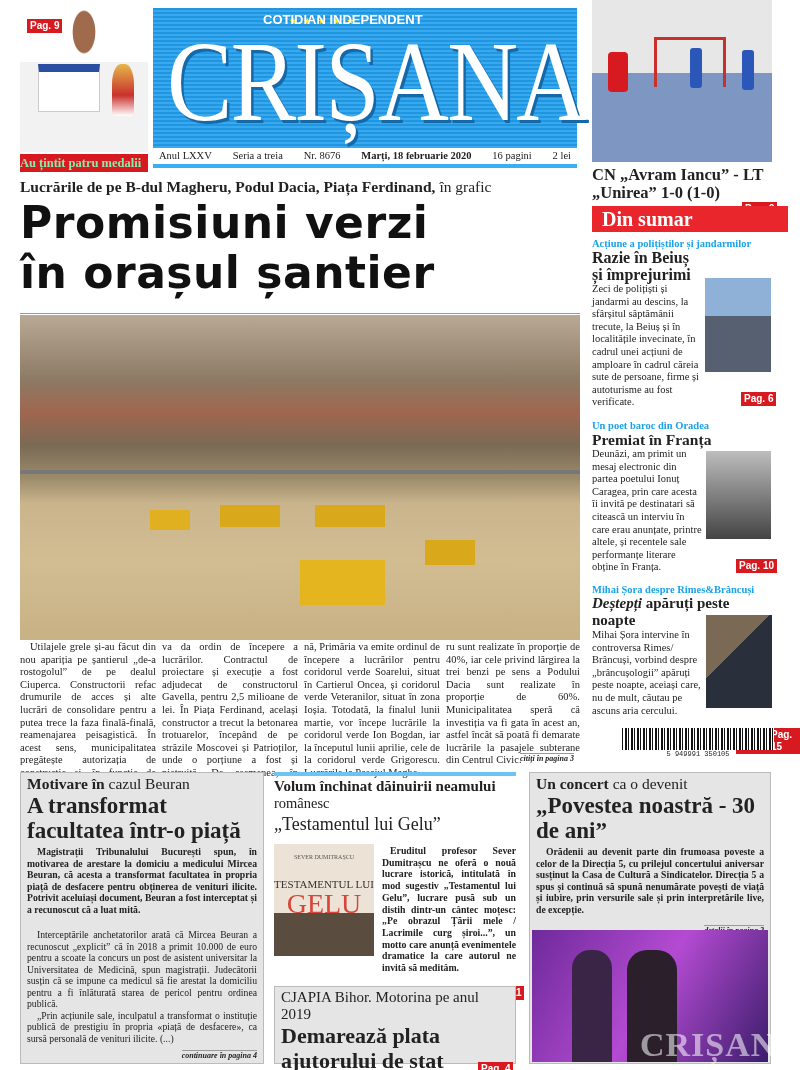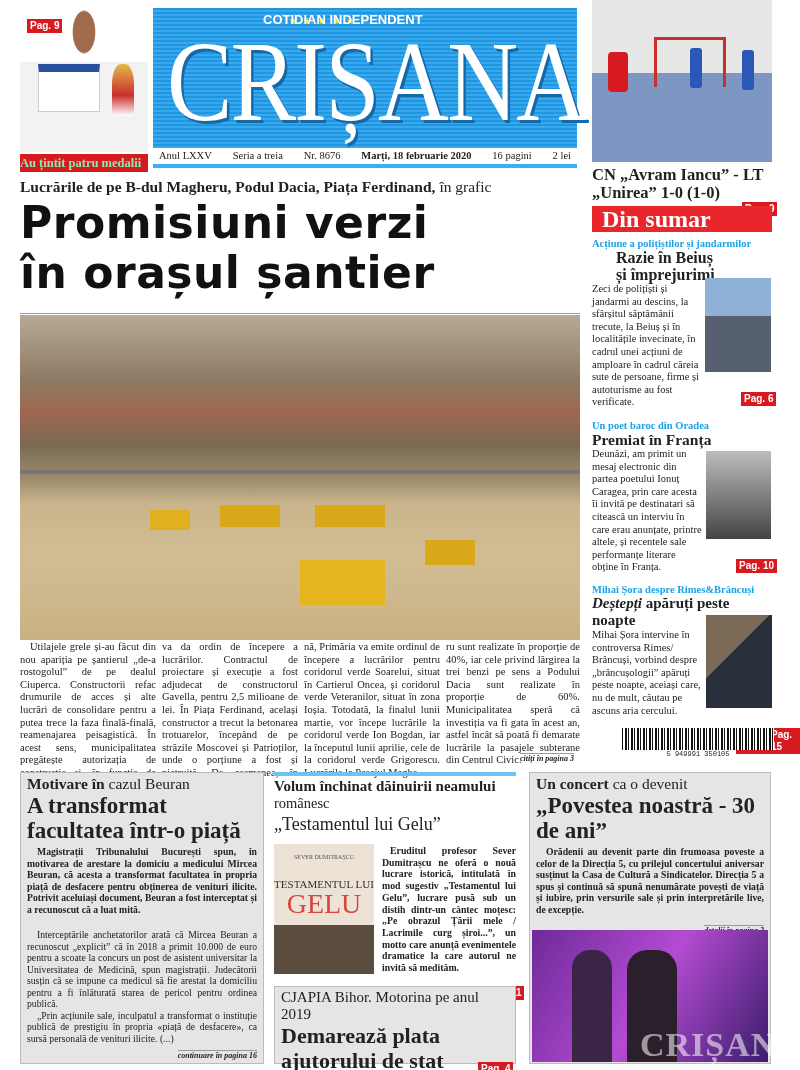--- a/index.html
+++ b/index.html
@@ -81,25 +81,25 @@
   <div class="abs" style="left:280px;top:245px;width:85px;height:45px;background:#e4b51f;"></div>
   <div class="abs" style="left:405px;top:225px;width:50px;height:25px;background:#d9a91b;"></div>
   <div class="abs" style="left:0;top:155px;width:560px;height:4px;background:#777;"></div>
 </div>
 <div class="abs body-text" style="left:20px;top:641px;width:136px;text-align:justify;text-indent:10px;">Utilajele grele și-au făcut din nou apariția pe șantierul „de-a rostogolul” de pe dealul Ciuperca. Constructorii refac drumurile de acces și alte lucrări de consolidare pentru a putea trece la faza finală-finală, reamenajarea peisagistică. În acest sens, municipalitatea pregătește autorizația de construcție și, în funcție de evoluția vremii, se</div>
 <div class="abs body-text" style="left:162px;top:641px;width:136px;text-align:justify;">va da ordin de începere a lucrărilor. Contractul de proiectare și execuție a fost adjudecat de constructorul Gavella, pentru 2,5 milioane de lei. În Piața Ferdinand, același constructor a trecut la betonarea trotuarelor, începând de pe străzile Moscovei și Patrioților, unde o porțiune a fost și pietruită. De asemenea, în această săptămâ-</div>
 <div class="abs body-text" style="left:304px;top:641px;width:136px;text-align:justify;">nă, Primăria va emite ordinul de începere a lucrărilor pentru coridorul verde Soarelui, situat în Cartierul Oncea, și coridorul verde Veteranilor, situat în zona Ioșia. Totodată, la finalul lunii martie, vor începe lucrările la coridorul verde Ion Bogdan, iar la începutul lunii aprilie, cele de la coridorul verde Grigorescu. Lucrările la Pasajul Maghe-</div>
 <div class="abs body-text" style="left:446px;top:641px;width:134px;text-align:justify;">ru sunt realizate în proporție de 40%, iar cele privind lărgirea la trei benzi pe sens a Podului Dacia sunt realizate în proporție de 60%. Municipalitatea speră că investiția va fi gata în acest an, astfel încât să poată fi demarate lucrările la pasajele subterane din Centrul Civic.</div>
 <div class="abs see" style="left:520px;top:753px;">citiți în pagina 3</div>
 
-<div class="abs" style="left:592px;top:206px;width:180px;height:26px;background:#e8262c;color:#fff;font-weight:bold;font-size:24px;line-height:26px;padding-left:10px;">Din sumar</div>
+<div class="abs" style="left:592px;top:206px;width:196px;height:26px;background:#e8262c;color:#fff;font-weight:bold;font-size:20px;line-height:26px;padding-left:10px;">Din sumar</div>
 
 <div class="abs" style="left:592px;top:238px;width:190px;">
   <div class="kicker-blue">Acțiune a polițiștilor și jandarmilor</div>
-  <div style="font-weight:bold;font-size:16px;line-height:17px;width:110px;margin-left:24px;">Razie în Beiuș și împrejurimi</div>
+  <div style="font-weight:bold;font-size:16px;line-height:17px;width:110px;">Razie în Beiuș și împrejurimi</div>
   <div class="body-text" style="width:110px;">Zeci de polițiști și jandarmi au descins, la sfârșitul săptămânii trecute, la Beiuș și în localitățile invecinate, în cadrul unei acțiuni de amploare în cadrul căreia sute de persoane, firme și autoturisme au fost verificate.</div>
 </div>
 <div class="photo ph-police abs" style="left:705px;top:278px;width:66px;height:94px;"></div>
 <span class="badge abs" style="left:741px;top:376px;">Pag. 6</span>
 
 <div class="abs" style="left:592px;top:420px;width:190px;">
   <div class="kicker-blue">Un poet baroc din Oradea</div>
   <div style="font-weight:bold;font-size:15.5px;line-height:17px;">Premiat în Franța</div>
   <div class="body-text" style="width:112px;">Deunăzi, am primit un mesaj electronic din partea poetului Ionuț Caragea, prin care acesta îi invită pe destinatari să citească un interviu în care erau anunțate, printre altele, și recentele sale performanțe literare obține în Franța.</div>
 </div>
@@ -116,30 +116,30 @@
 
 <div class="abs" style="left:622px;top:728px;width:152px;height:22px;background:repeating-linear-gradient(90deg,#111 0 1px,#fff 1px 3px,#111 3px 5px,#fff 5px 6px);"></div>
 <div class="abs" style="left:622px;top:750px;width:152px;font-size:7px;font-family:'Liberation Mono',monospace;text-align:center;">5 949991 350105</div>
 
 <div class="box" style="left:20px;top:772px;width:244px;height:292px;padding:2px 6px;">
   <div style="font-size:15.5px;"><b>Motivare în</b><span> cazul Beuran</span></div>
   <div style="font-weight:bold;font-size:23px;line-height:25px;">A transformat facultatea într-o piață</div>
   <div class="body-text bold-text" style="font-size:9.7px;line-height:11.5px;text-align:justify;text-indent:10px;margin-top:3px;">Magistrații Tribunalului București spun, în motivarea de arestare la domiciu a medicului Mircea Beuran, că acesta a transformat facultatea în propria piață de desfacere pentru obținerea de venituri ilicite. Potrivit aceluiași document, Beuran a fost interceptat și a recunoscut că a luat mită.</div>
   <div class="body-text" style="font-size:9.7px;line-height:11.5px;text-align:justify;text-indent:10px;margin-top:14px;">Interceptările anchetatorilor arată că Mircea Beuran a recunoscut „explicit” că în 2018 a primit 10.000 de euro pentru a scoate la concurs un post de asistent universitar la Universitatea de Medicină, spun magistrații. Judecătorii susțin că se impune ca medicul să fie arestat la domiciliu pentru a fi înlăturată starea de pericol pentru ordinea publică.</div>
   <div class="body-text" style="font-size:9.7px;line-height:11.5px;text-align:justify;text-indent:10px;">„Prin acțiunile sale, inculpatul a transformat o instituție publică de prestigiu în propria «piață de desfacere», ca sursă personală de venituri ilicite. (...)</div>
-  <div style="text-align:right;"><span class="see">continuare în pagina 16</span></div>
+  <div style="text-align:right;"><span class="see">continuare în pagina 4</span></div>
 </div>
 
 <div class="abs" style="left:274px;top:772px;width:242px;height:4px;background:#6cc4f2;"></div>
 <div class="abs" style="left:274px;top:778px;width:242px;">
   <div style="font-weight:bold;font-size:15px;line-height:17px;">Volum închinat dăinuirii neamului</div>
   <div style="font-size:14.5px;line-height:16px;">românesc</div>
   <div style="font-weight:normal;font-size:18px;line-height:26px;">„Testamentul lui Gelu”</div>
 </div>
-<div class="photo ph-book abs" style="left:274px;top:844px;width:100px;height:130px;">
+<div class="photo ph-book abs" style="left:274px;top:844px;width:100px;height:112px;">
   <div style="font-size:6px;text-align:center;margin-top:10px;color:#555;">SEVER DUMITRAȘCU</div>
   <div style="font-size:11px;text-align:center;margin-top:18px;color:#333;">TESTAMENTUL LUI</div>
   <div style="font-size:28px;text-align:center;color:#d8453a;line-height:28px;">GELU</div>
 </div>
 <div class="abs body-text bold-text" style="left:382px;top:845px;width:134px;font-size:9.8px;line-height:11.7px;text-align:justify;text-indent:8px;">Eruditul profesor Sever Dumitrașcu ne oferă o nouă lucrare istorică, intitulată în mod sugestiv „Testamentul lui Gelu”, lucrare pusă sub un distih dintr-un cântec moțesc: „Pe obrazul Țării mele / Lacrimile curg șiroi...”, un motto care anunță evenimentele dramatice la care autorul ne invită să meditâm.</div>
 <span class="badge abs" style="left:484px;top:970px;">Pag. 11</span>
 
 <div class="box" style="left:274px;top:986px;width:242px;height:78px;padding:2px 6px;">
   <div style="font-size:15px;">CJAPIA Bihor. Motorina pe anul 2019</div>
   <div style="font-weight:bold;font-size:22px;line-height:25px;width:175px;">Demarează plata ajutorului de stat</div>

